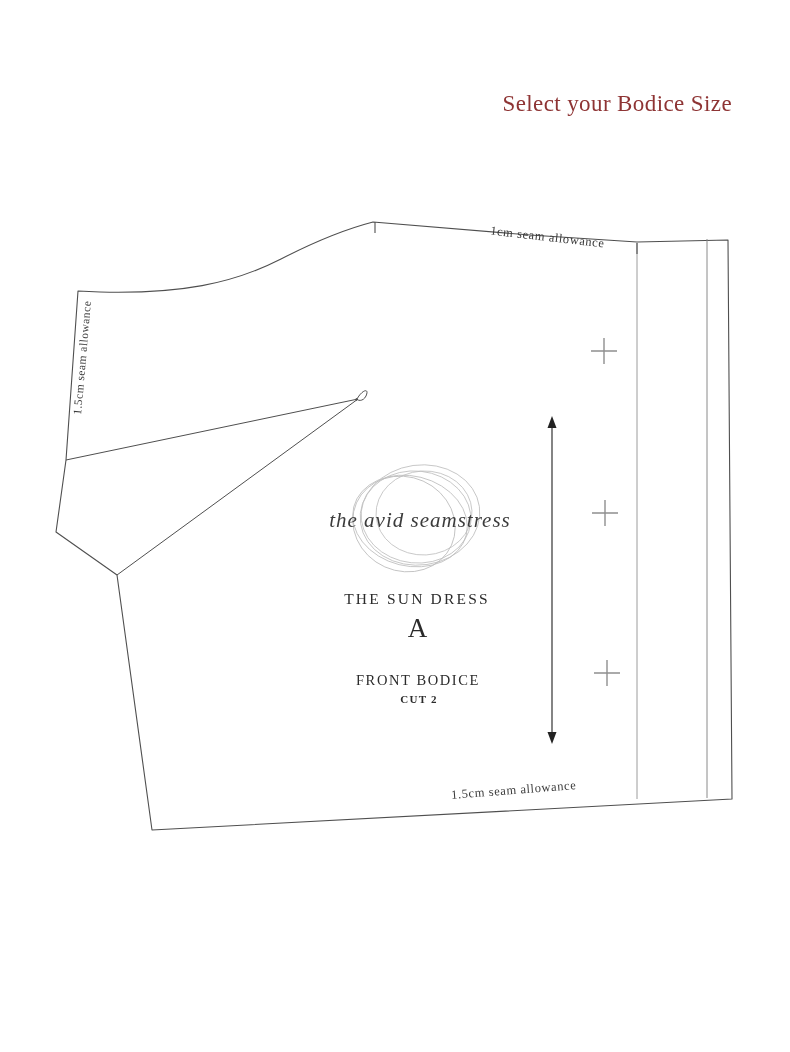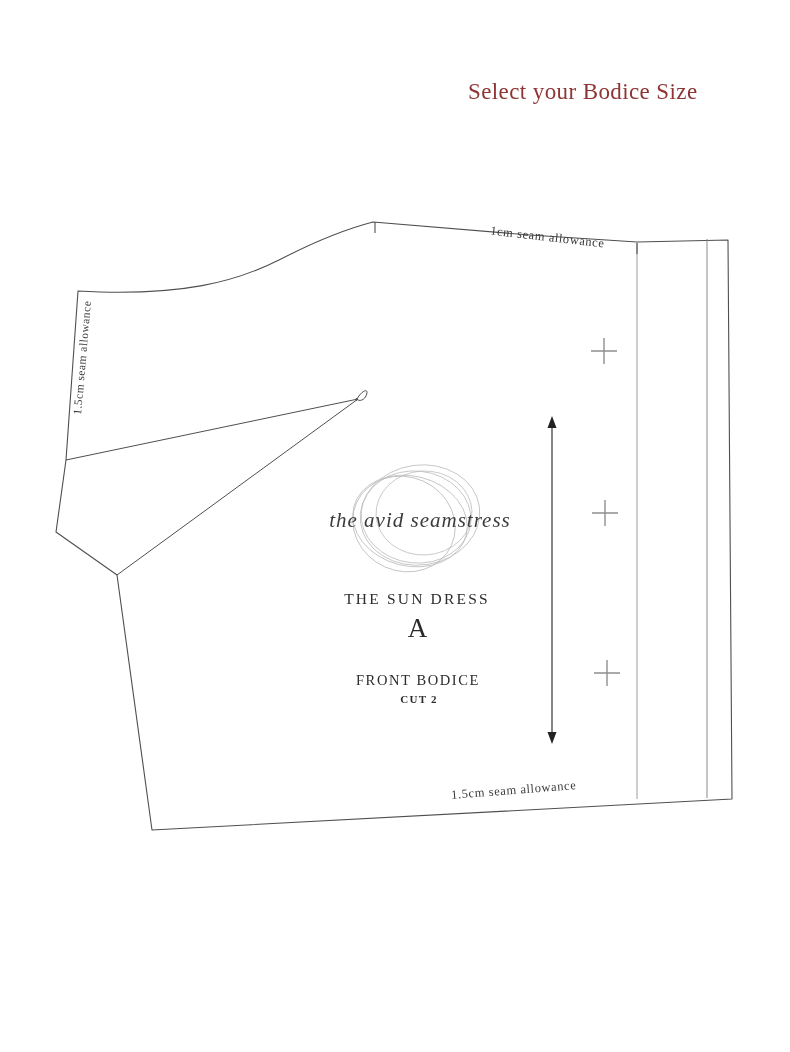--- a/index.html
+++ b/index.html
@@ -1,18 +1,18 @@
 <!DOCTYPE html>
 <html><head>
 <meta charset="utf-8">
 <style>
   html,body{margin:0;padding:0;background:#ffffff;}
   .canvas{position:relative;width:790px;height:1052px;background:#ffffff;overflow:hidden;
           font-family:"Liberation Serif", serif;}
-  .page-title{position:absolute;left:468px;top:79px;width:264px;text-align:left;
+  .page-title{position:absolute;left:468px;top:91px;width:264px;text-align:right;
               font-size:23px;letter-spacing:0.4px;color:#8e3434;font-weight:500;
               font-family:"Liberation Serif", serif;}
   svg{position:absolute;left:0;top:0;}
   svg text{font-family:"Liberation Serif", serif;fill:#343434;}
   .seam-label{font-size:12.5px;letter-spacing:0.6px;fill:#3a3a3a;}
   .seam-label-small{font-size:11.5px;letter-spacing:0.5px;fill:#3a3a3a;}
   .brand-label{font-size:21px;font-style:italic;letter-spacing:1px;fill:#3c3c3c;}
   .name-label{font-size:15.5px;letter-spacing:2.2px;fill:#2b2b2b;}
   .size-label{font-size:27px;letter-spacing:1px;fill:#2b2b2b;}
   .piece-label{font-size:14.5px;letter-spacing:1.6px;fill:#2b2b2b;}

